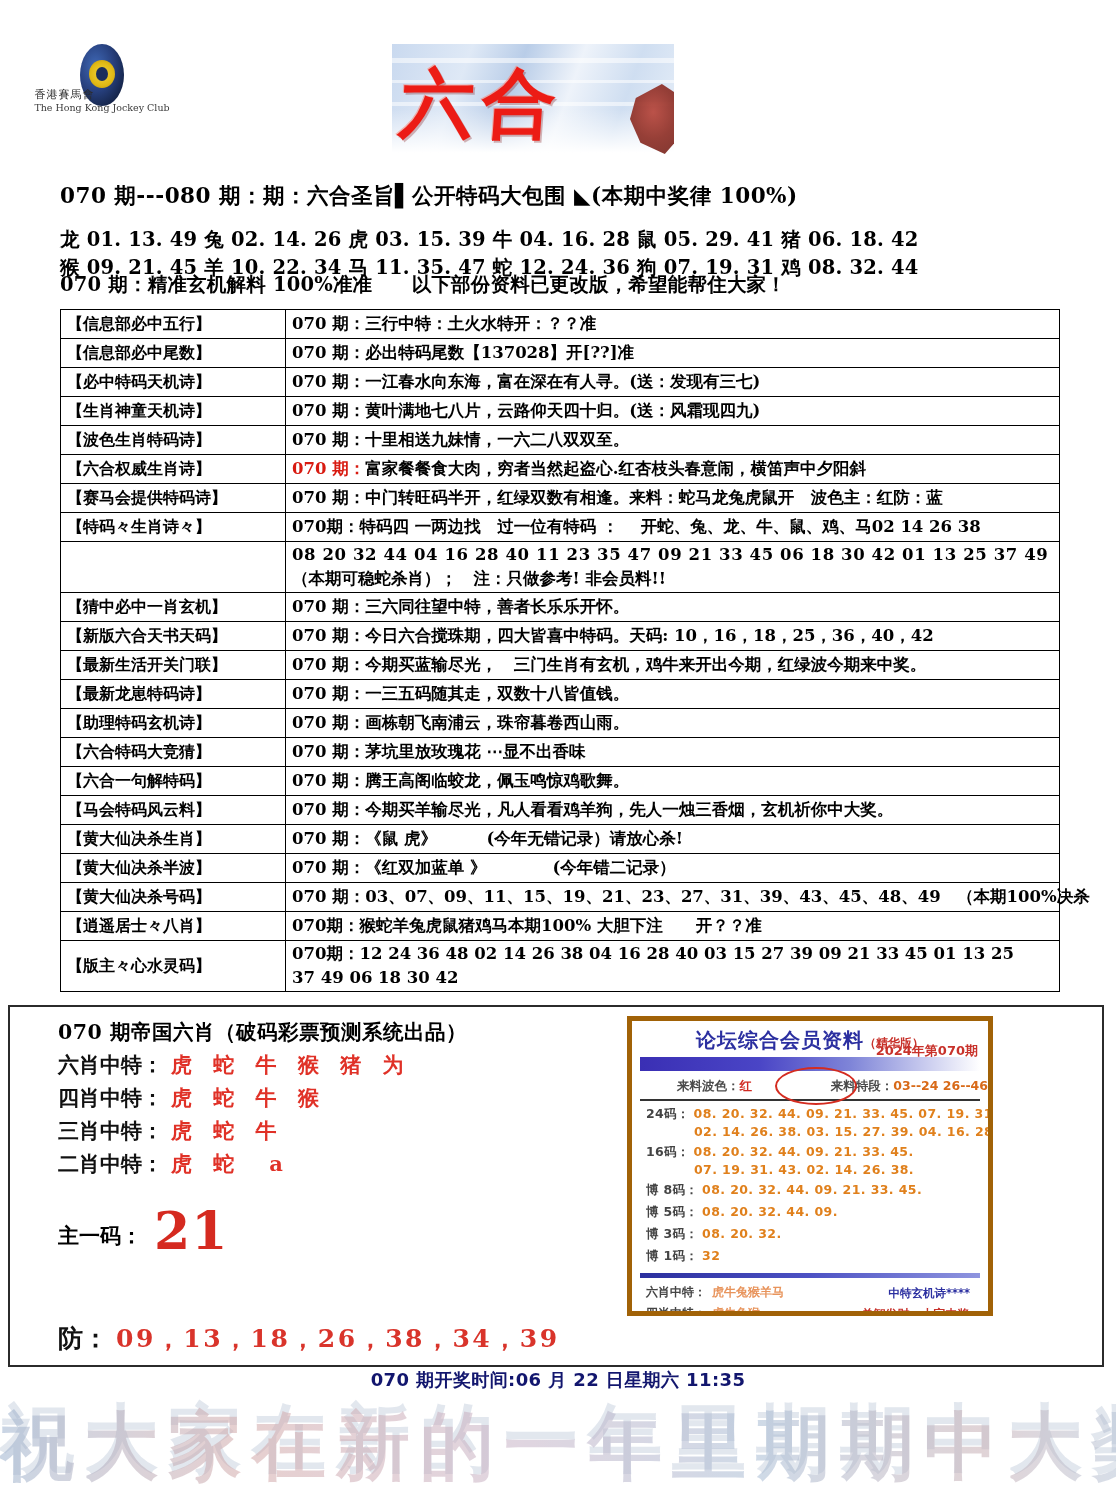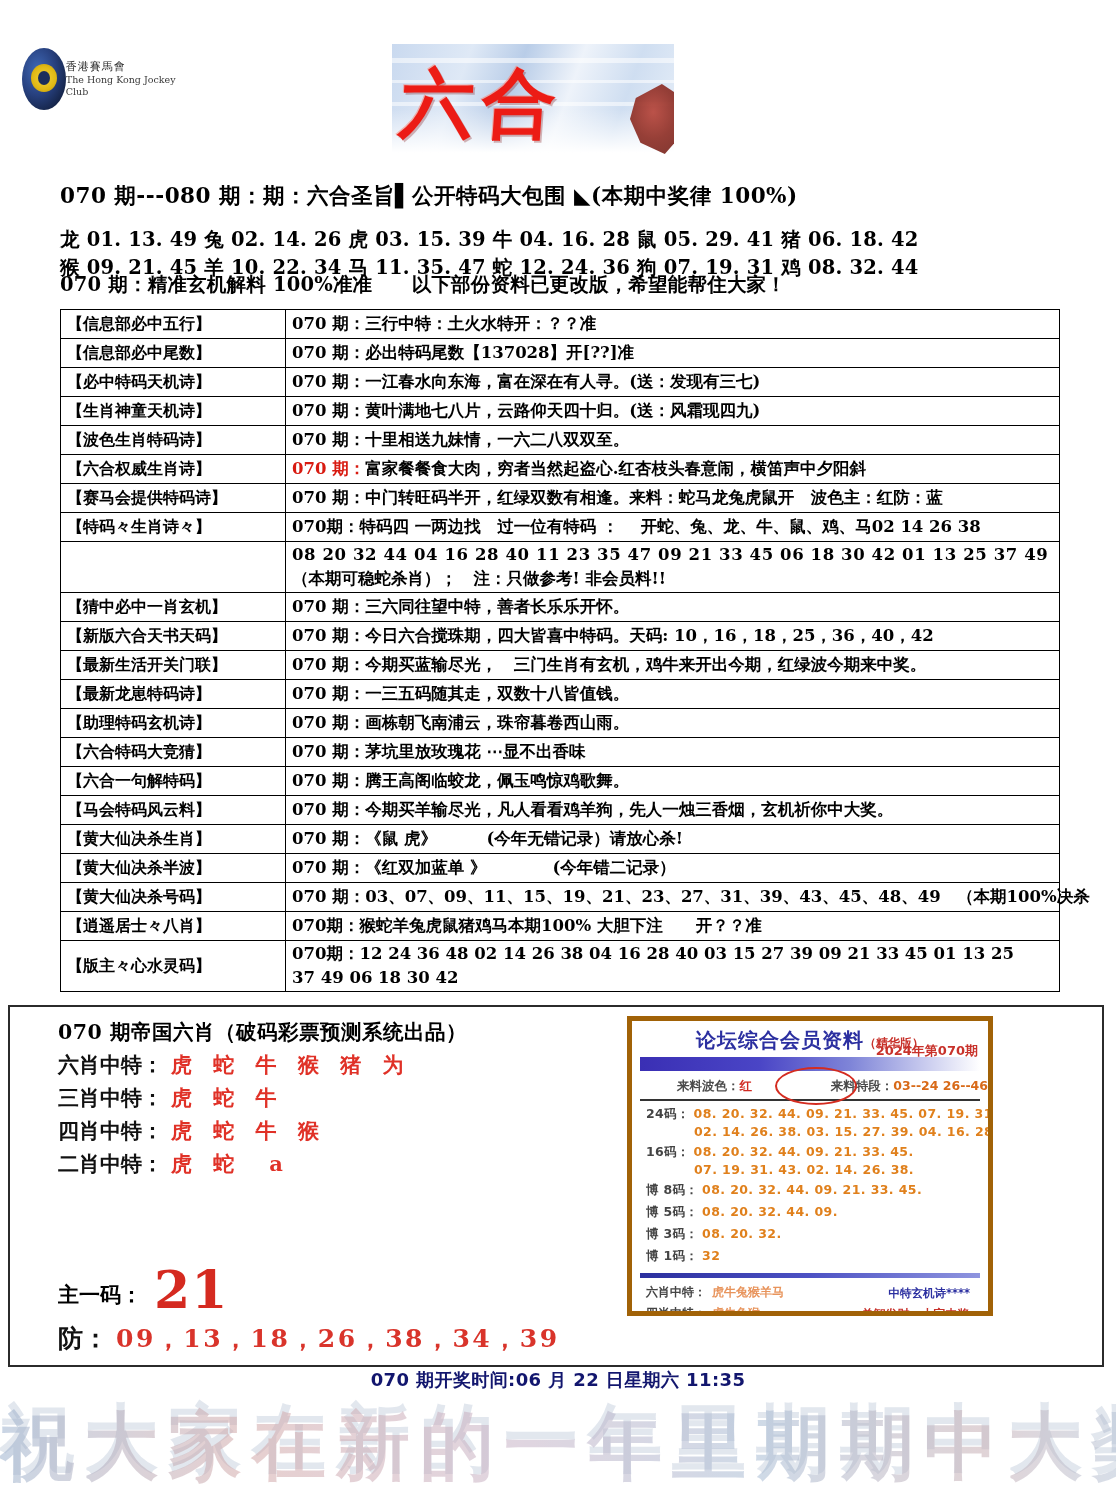--- a/index.html
+++ b/index.html
@@ -4,21 +4,21 @@
 <style>
   html,body{margin:0;padding:0;background:#fff;}
   body{
     width:1116px;height:1494px;position:relative;overflow:hidden;
     font-family:"DejaVu Sans","Liberation Sans",sans-serif;
     color:#000;
   }
 
   
   #header{position:absolute;left:0;top:0;width:1116px;height:172px;}
-  #logo-block{position:absolute;left:22px;top:44px;width:160px;height:70px;display:flex;align-items:center;gap:6px;}
+  #logo-block{position:absolute;left:22px;top:44px;width:160px;height:70px;display:flex;align-items:center;gap:6px;flex-direction:column;}
   #logo-mark{width:44px;height:62px;position:relative;}
   #logo-mark .oval{
     position:absolute;left:0;top:0;width:44px;height:62px;border-radius:50%;
     background:radial-gradient(ellipse at 35% 35%, #3f68b5 0%, #27407e 45%, #16264c 75%, #0d1730 100%);
   }
   #logo-mark .ring{
     position:absolute;left:9px;top:16px;width:26px;height:28px;border-radius:50%;
     background:radial-gradient(circle at 50% 50%, #f4d43a 0%, #e0b915 60%, #b98f06 100%);
   }
   #logo-mark .ringhole{
@@ -100,21 +100,21 @@
   }
   #predict{
     position:absolute;left:58px;top:1018px;width:560px;
     font-family:"DejaVu Serif","Liberation Serif",serif;
   }
   #predict-title{font-size:20.5px;font-weight:bold;white-space:nowrap;letter-spacing:.5px;}
   .p-row{font-size:21px;font-weight:bold;margin-top:5px;white-space:nowrap;}
   .p-row .p-lbl{color:#111;}
   .p-row .p-val{color:#e03127;margin-left:8px;letter-spacing:7px;}
   #zhuyima{
-    position:absolute;left:58px;top:1273px;
+    position:absolute;left:58px;top:1214px;
     font-family:"DejaVu Serif","Liberation Serif",serif;
     font-size:21px;font-weight:bold;white-space:nowrap;
   }
   #zhuyima .big{
     color:#d52a20;font-size:52px;line-height:34px;margin-left:12px;
     vertical-align:-6px;letter-spacing:1px;
   }
   #fang{
     position:absolute;left:58px;top:1322px;
     font-family:"DejaVu Serif","Liberation Serif",serif;
@@ -310,22 +310,22 @@
       </tr>
     </tbody>
 </table>
 
 <div id="bottom-box"></div>
 
 <div id="predict">
   <div id="predict-title">070 期帝国六肖（破码彩票预测系统出品）</div>
   <div id="predict-rows">
       <div class="p-row"><span class="p-lbl">六肖中特：</span><span class="p-val">虎 蛇 牛 猴 猪 为</span></div>
+      <div class="p-row"><span class="p-lbl">四肖中特：</span><span class="p-val">虎 蛇 牛 猴</span></div>
       <div class="p-row"><span class="p-lbl">三肖中特：</span><span class="p-val">虎 蛇 牛</span></div>
-      <div class="p-row"><span class="p-lbl">四肖中特：</span><span class="p-val">虎 蛇 牛 猴</span></div>
       <div class="p-row"><span class="p-lbl">二肖中特：</span><span class="p-val">虎 蛇　a</span></div>
     </div>
 </div>
 
 <div id="zhuyima">
   <span>主一码：</span><span class="big">21</span>
 </div>
 
 <div id="fang">
   <span class="fl">防：</span><span class="fv">09，13，18，26，38，34，39</span>

